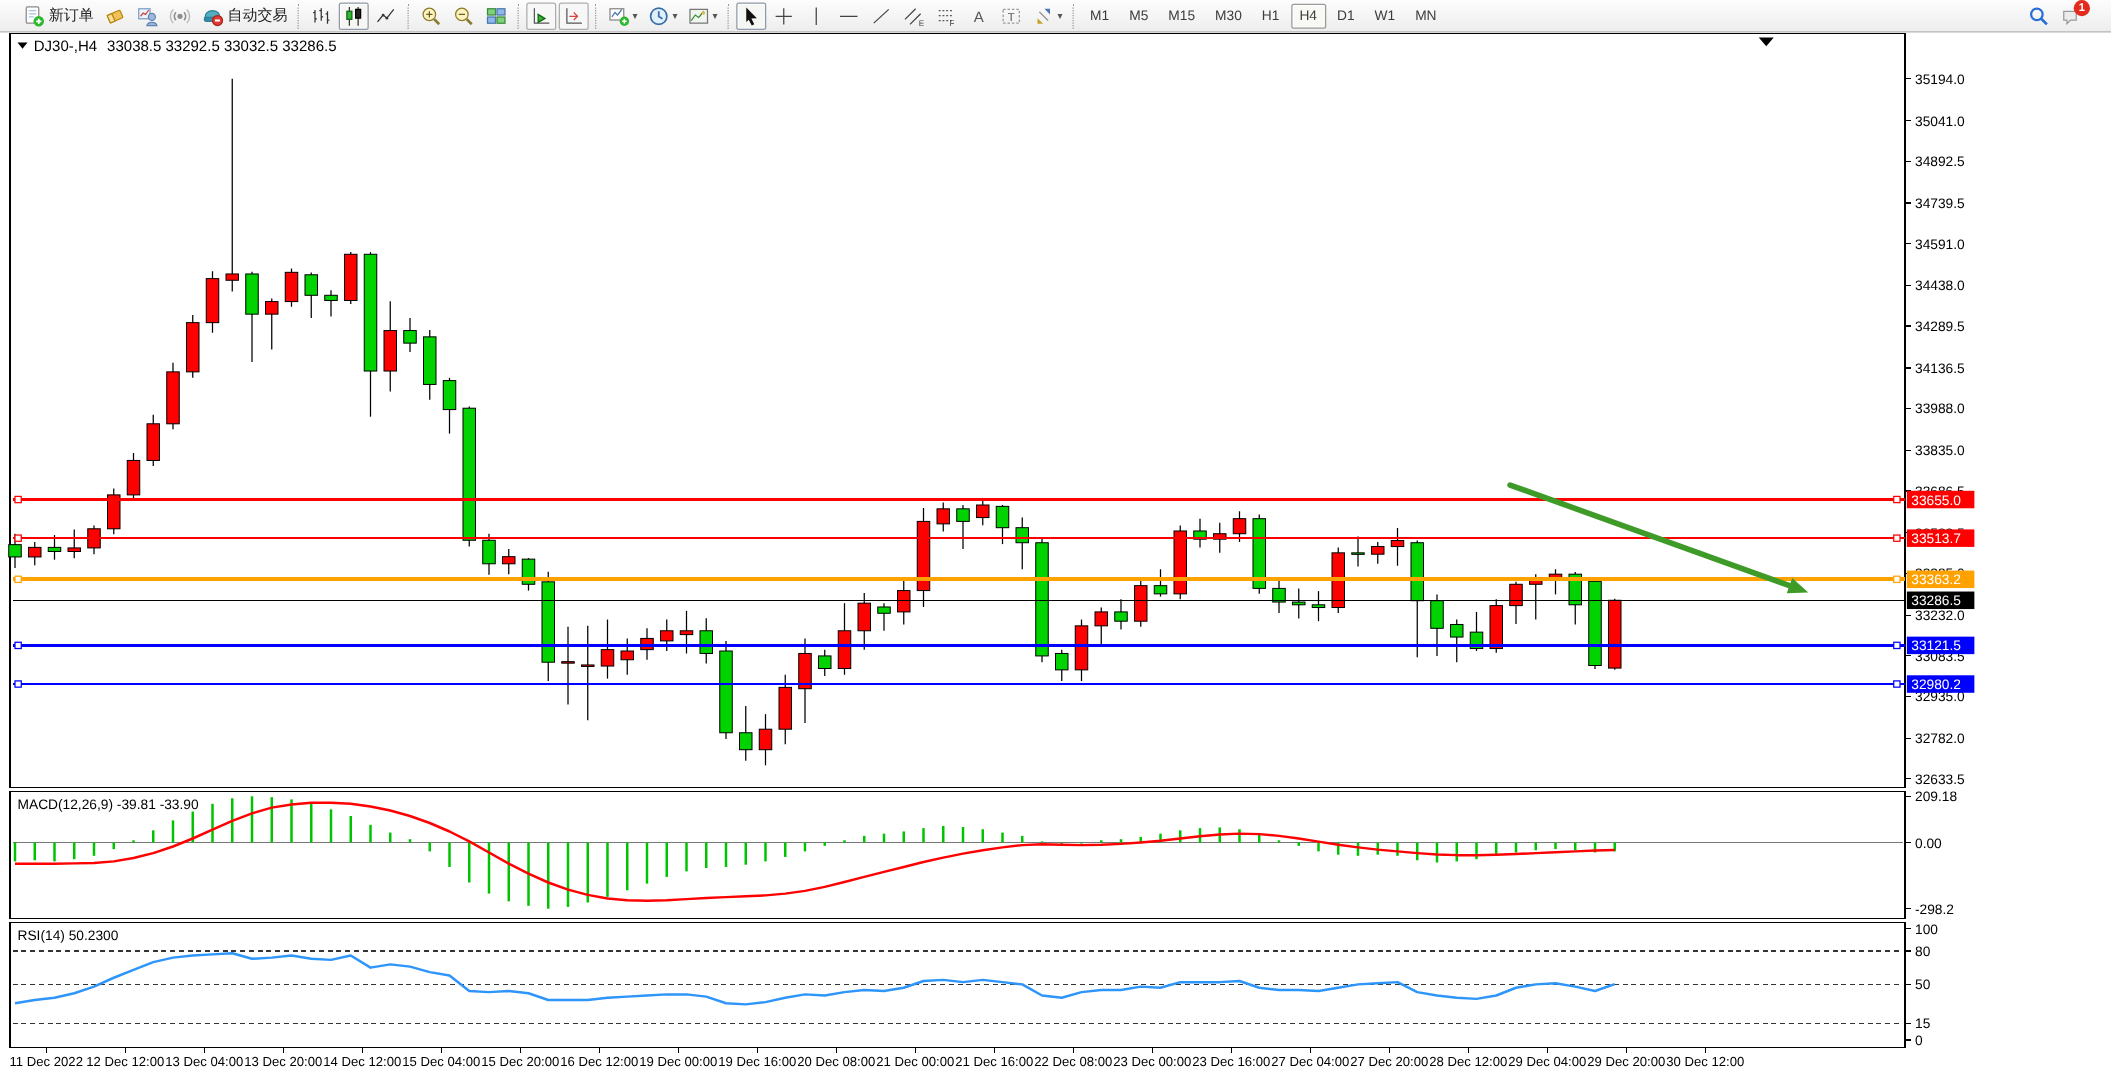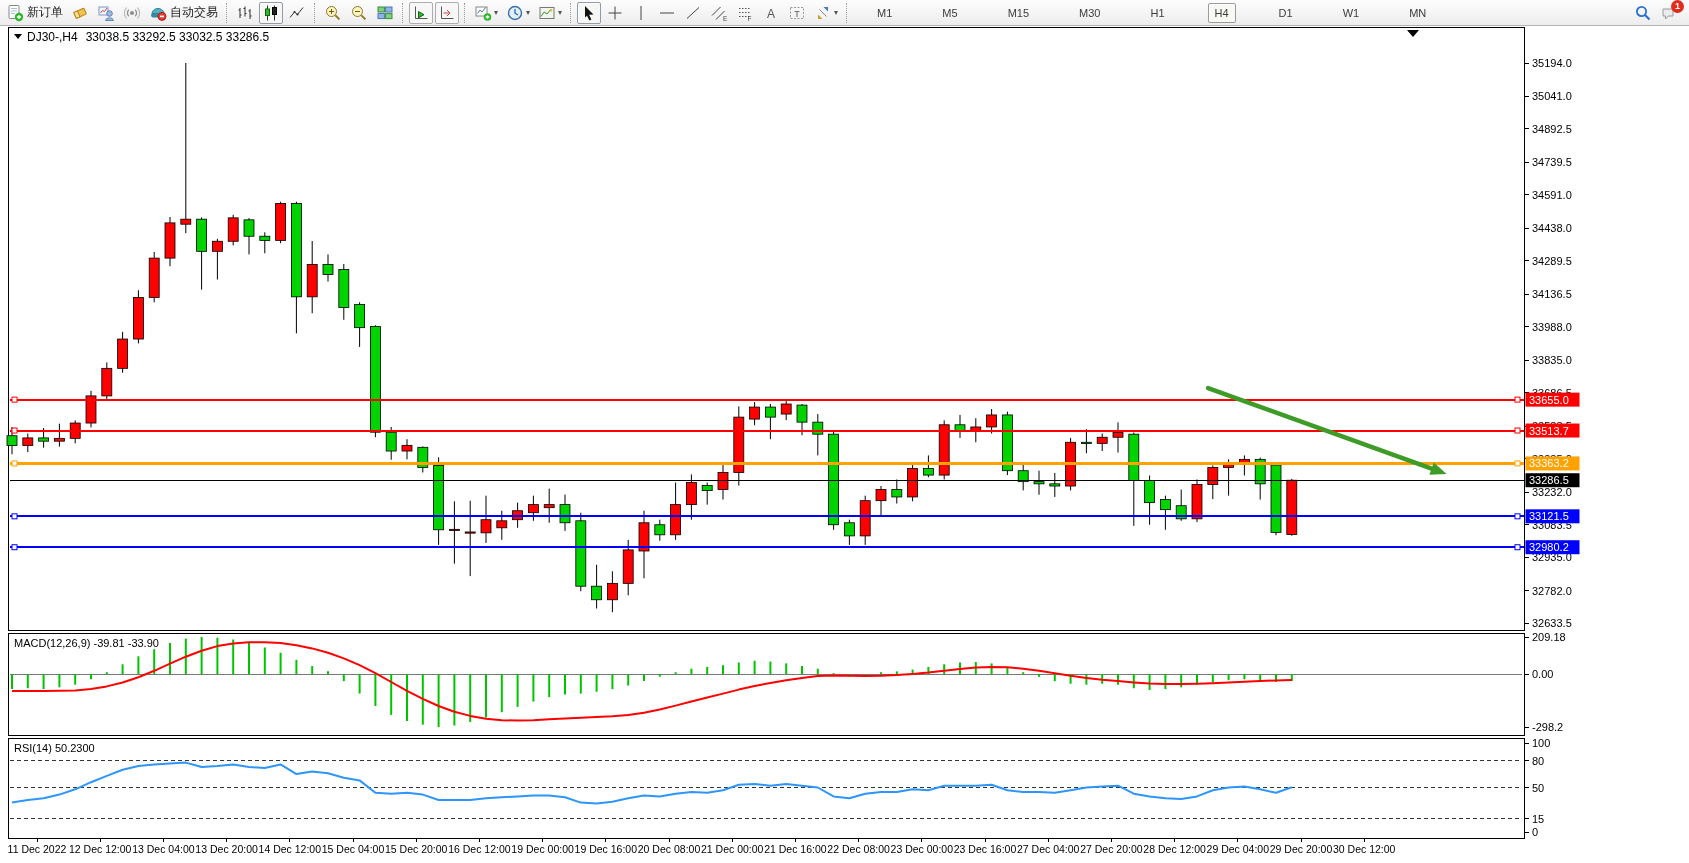--- a/index.html
+++ b/index.html
@@ -1,27 +1,27 @@
 <!DOCTYPE html>
 <html><head>
 <meta charset="utf-8">
 <style>
   html,body{margin:0;padding:0;background:#fff;}
   body{width:1689px;height:863px;overflow:hidden;font-family:"Liberation Sans",sans-serif;position:relative;}
   #toolbar{position:absolute;left:0;top:0;width:1689px;height:26px;background:linear-gradient(#fdfdfd,#ededed);
-    border-bottom:1px solid #b3b3b3;display:flex;align-items:center;padding:0 2px;box-sizing:border-box;z-index:5;}
+    border-bottom:1px solid #b3b3b3;display:flex;align-items:center;padding:0 14px;box-sizing:border-box;z-index:5;}
   .tb-btn{height:22px;min-width:24px;display:flex;align-items:center;justify-content:center;border:1px solid transparent;
     border-radius:2px;margin:0 1px;padding:0 2px;cursor:pointer;box-sizing:border-box;}
   .tb-btn.active{border:1px solid #8f9ba8;background:#f6f6f4;box-shadow:inset 1px 1px 0 #fff;}
   .tb-btn.boxed{border:1px solid #adadad;background:#f7f7f7;}
   .tb-btn svg{display:block;}
   .tb-label{font-size:12px;color:#222;margin-left:3px;white-space:nowrap;}
   .dd{font-size:8px;color:#555;margin-left:2px;}
   .tb-sep{width:1px;height:20px;border-left:1px dotted #9a9a9a;margin:0 4px;}
-  .tf-btn{font-size:11px;color:#3c3c3c;padding:3px 6px;border:1px solid transparent;border-radius:2px;margin:0 18px;cursor:pointer;}
+  .tf-btn{font-size:11px;color:#3c3c3c;padding:3px 6px;border:1px solid transparent;border-radius:2px;margin:0 1px;cursor:pointer;}
   .tf-btn.active{border:1px solid #9a9a9a;background:#f8f8f5;box-shadow:inset 1px 1px 0 #fff;text-align:right;}
   #tb-right{margin-left:auto;display:flex;align-items:center;}
   .badge{position:absolute;top:-3px;right:-4px;background:#e22a1d;color:#fff;font-size:9px;font-weight:bold;
     border-radius:50%;width:13px;height:13px;line-height:13px;text-align:center;}
   #chart-svg{position:absolute;left:0;top:0;}
   text{font-family:"Liberation Sans",sans-serif;}
 </style>
 </head>
 <body>
 

